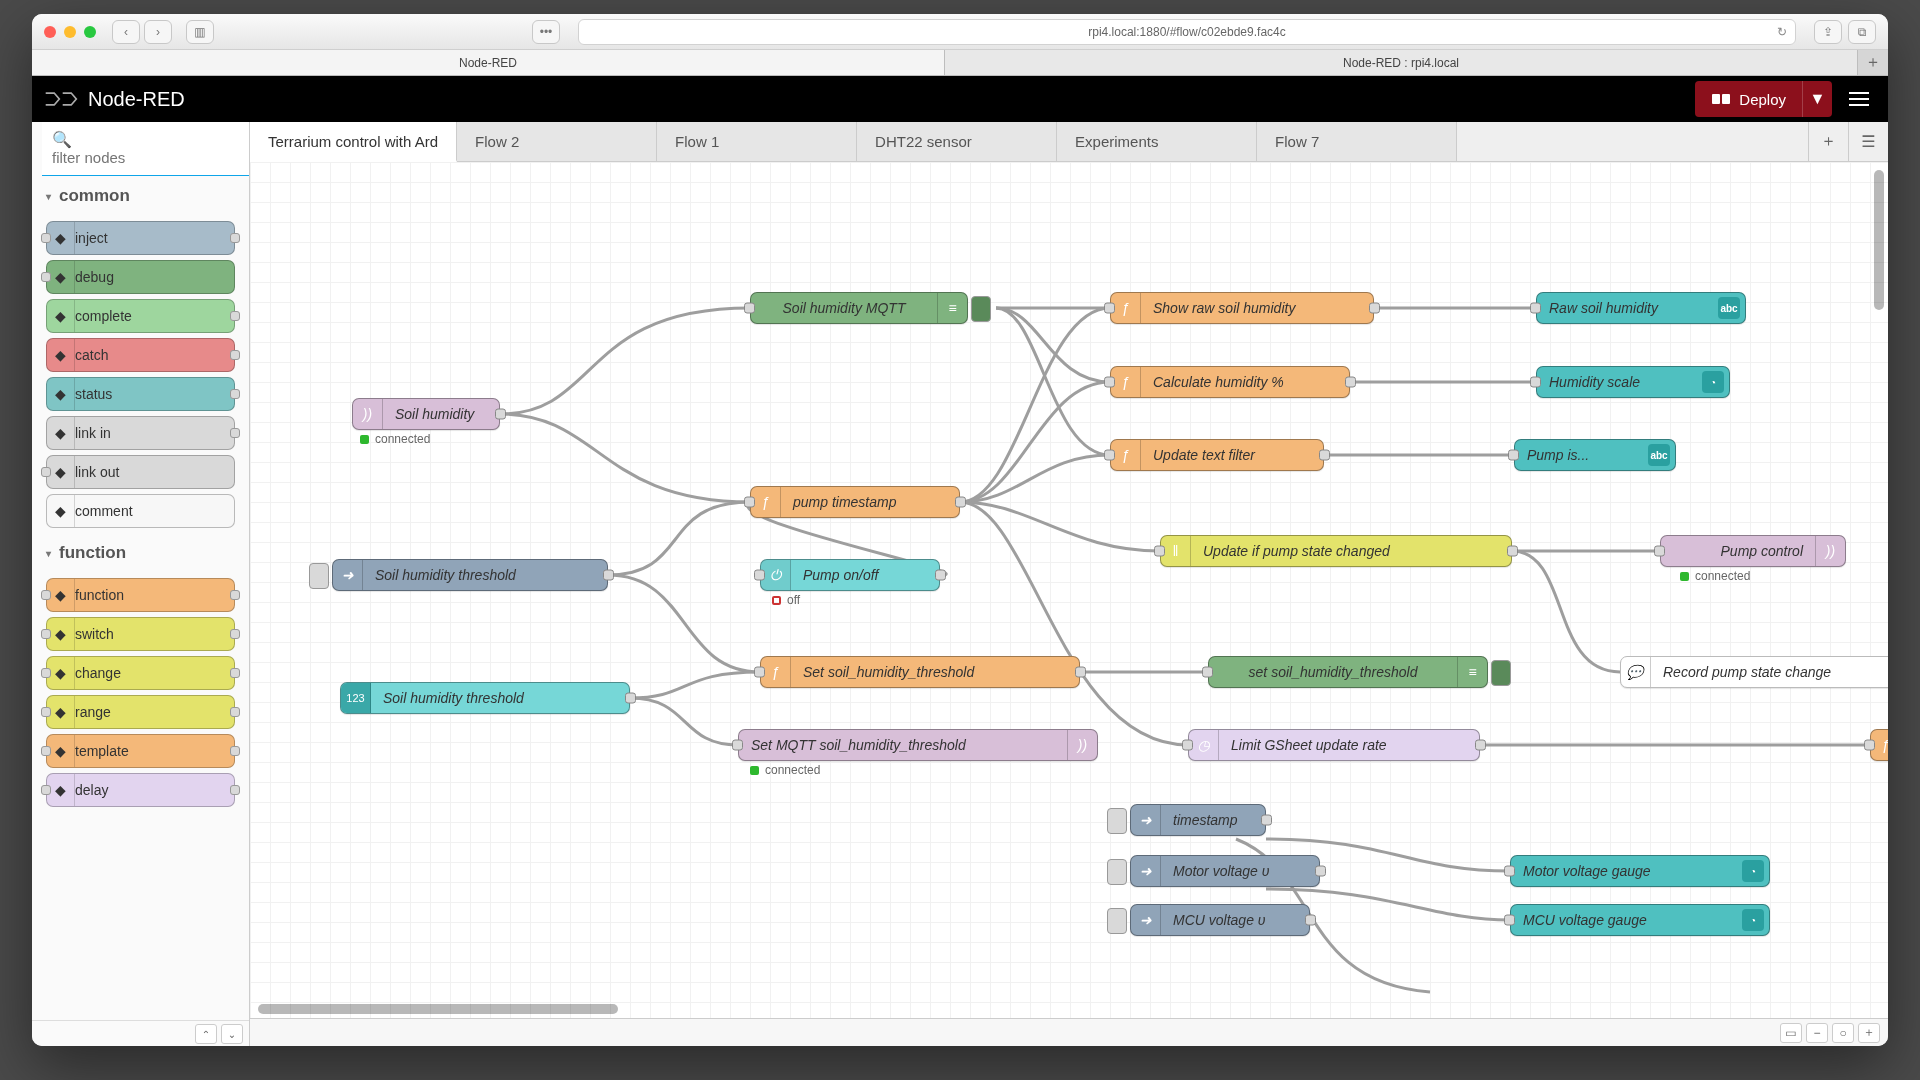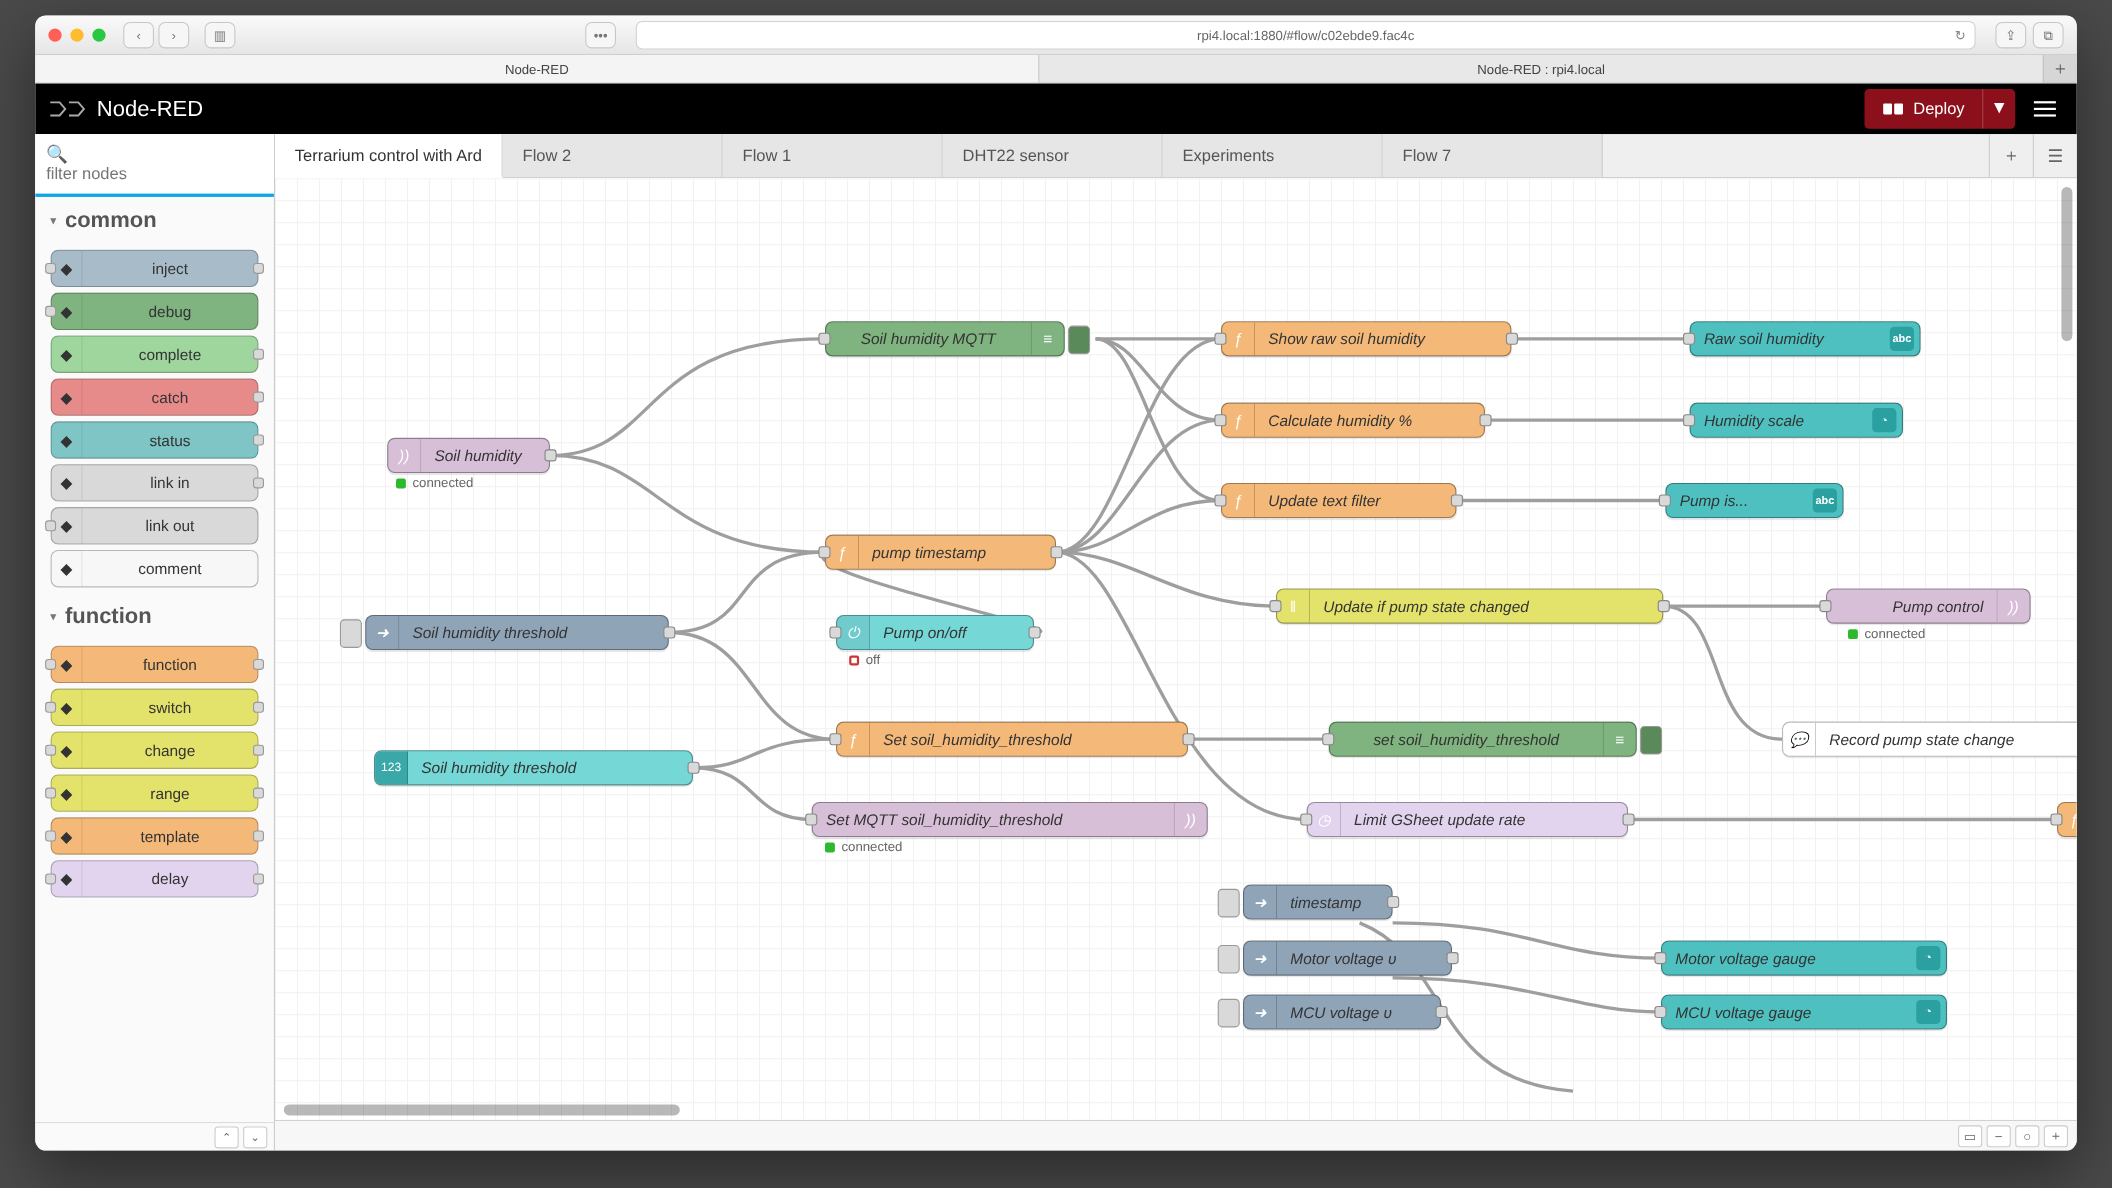--- a/index.html
+++ b/index.html
@@ -34,28 +34,28 @@
 .nr-logo svg { width:34px; height:20px; }
 .nr-spacer { flex:1; }
 .deploy { display:flex; align-items:center; background:#8c101c; border-radius:4px; overflow:hidden; }
 .deploy-main { display:flex; align-items:center; gap:8px; padding:8px 16px; color:#fff; font-size:15px; }
 .deploy-caret { width:30px; height:36px; display:flex; align-items:center; justify-content:center; border-left:1px solid rgba(255,255,255,.2); }
 .menu-btn { width:34px; height:34px; margin-left:10px; display:flex; flex-direction:column; justify-content:center; gap:4px; align-items:center; }
 .menu-btn span { width:20px; height:2px; background:#fff; }
 
 .nr-body { flex:1; display:flex; min-height:0; }
 .palette { width:218px; background:#fafafa; border-right:1px solid #ccc; display:flex; flex-direction:column; }
-.palette-filter { padding:8px 10px; border-bottom:3px solid #0ea5e9; background:#fff; }
+.palette-filter { padding:8px 10px; border-bottom:1px solid #0ea5e9; background:#fff;margin-left:10px; }
 .palette-filter input { width:100%; border:none; outline:none; font-size:15px; color:#888; }
 .palette-scroll { flex:1; overflow:hidden; padding-bottom:4px; }
-.pcat { padding:10px 14px; font-size:20px; font-weight:600; color:#555; display:flex; align-items:center; gap:8px;text-align:center; }
+.pcat { padding:10px 14px; font-size:17px; font-weight:600; color:#555; display:flex; align-items:center; gap:8px;text-align:center; }
 .pcat::before { content:"▾"; font-size:10px; color:#777; }
 .pnode { margin:5px 14px; height:34px; border-radius:7px; border:1px solid rgba(0,0,0,.25); display:flex; align-items:center; position:relative; font-size:14px; color:#333; }
 .pnode .icon { width:28px; height:100%; border-right:1px solid rgba(0,0,0,.15); display:flex; align-items:center; justify-content:center; border-radius:7px 0 0 7px; }
-.pnode .lbl { flex:1; text-align:center; }
+.pnode .lbl { flex:1; }
 .pnode .port { width:10px; height:10px; background:#d9d9d9; border:1px solid #999; border-radius:3px; position:absolute; top:50%; transform:translateY(-50%); }
 .pnode .port.l { left:-6px; } .pnode .port.r { right:-6px; }
 .palette-footer { height:26px; border-top:1px solid #ddd; display:flex; justify-content:flex-end; gap:4px; padding:3px 6px; }
 .palette-footer .pf-btn { width:22px; height:20px; border:1px solid #ccc; border-radius:3px; background:#fff; font-size:10px; color:#666; display:flex; align-items:center; justify-content:center; }
 
 .workspace { flex:1; display:flex; flex-direction:column; min-width:0; }
 .tabs { height:40px; background:#efefef; border-bottom:1px solid #ccc; display:flex; align-items:stretch; }
 .tab { padding:0 18px; display:flex; align-items:center; font-size:15px; color:#555; border-right:1px solid #ccc; background:#e6e6e6; min-width:200px; }
 .tab.active { background:#fff; border-bottom:2px solid #fff; margin-bottom:-1px; font-weight:500; color:#333;align-items:center; }
 .tabs-actions { margin-left:auto; display:flex; }

